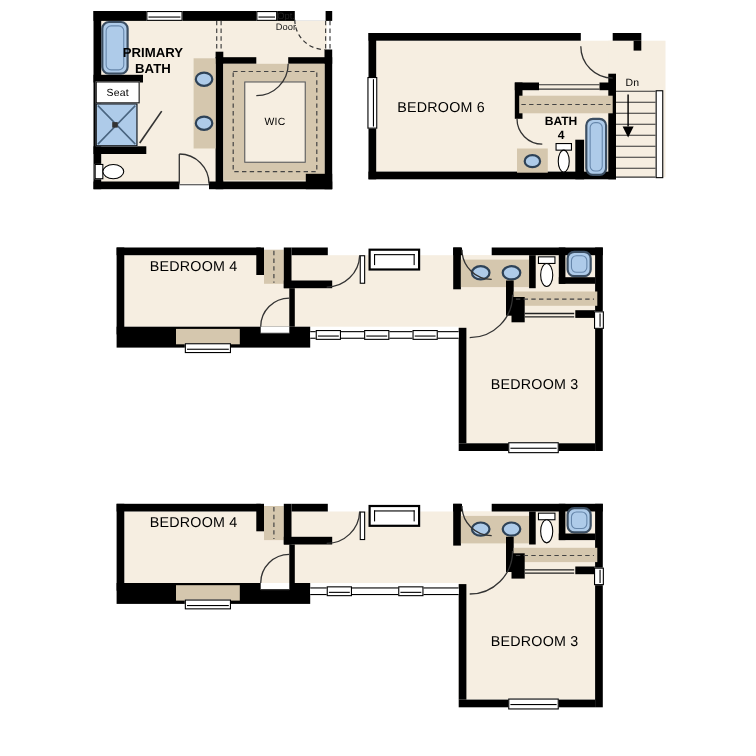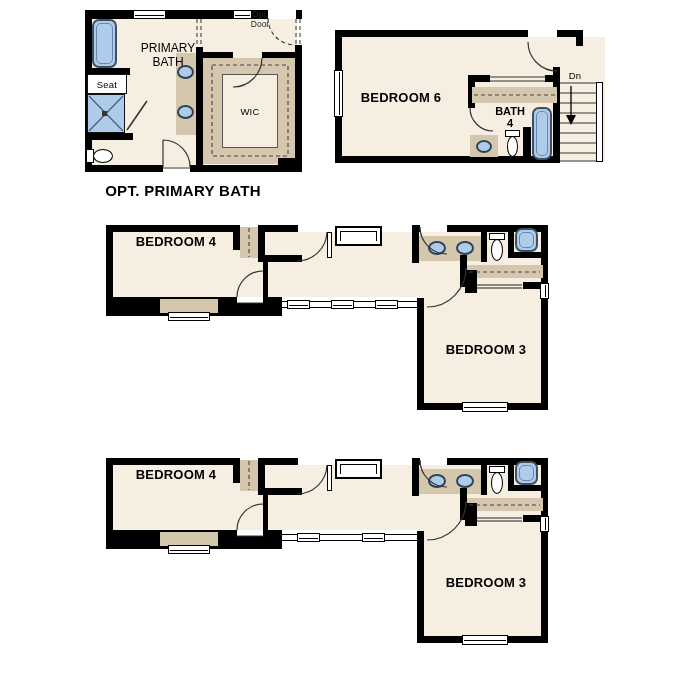--- a/index.html
+++ b/index.html
@@ -19,21 +19,21 @@
   .sink{position:absolute;background:var(--blue,#aecbe9);border:2px solid #2e4257;border-radius:50%}
   .tank{position:absolute;background:#fff;border:1.5px solid #000}
   .bowl{position:absolute;background:#fff;border:1.5px solid #000;border-radius:50%}
   .shower{position:absolute;background:var(--blue,#aecbe9);border:1.5px solid #111}
   .seatbox{position:absolute;background:#fff;border:1.5px solid #111;display:flex;align-items:center;justify-content:center}
   .niche{position:absolute;background:#fff;border:2px solid #000}
   .niche>div{position:absolute;left:3px;top:3px;right:3px;bottom:3px;border:1px solid #000;border-bottom:none}
   .leaf{position:absolute;background:#fff;border:1px solid #000}
   .stringer{position:absolute;background:#fff;border:1px solid #000}
   .lbl{position:absolute;color:#000;text-align:center;white-space:nowrap}
-  .room{font-weight:bold;font-size:13px;letter-spacing:.2px}
+  .room{font-weight:normal;font-size:13px;letter-spacing:.2px}
   .small{font-size:9.5px;letter-spacing:.2px}
   .tiny{font-size:8.5px;color:#222;line-height:9.5px}
   .bath4{font-weight:bold;font-size:11px;line-height:12px}
   .caption{position:absolute;font-weight:bold;font-size:15px;line-height:17px;letter-spacing:.3px;text-align:center;color:#000}
 </style>
 </head>
 <body>
 
 <section class="plan" style="left:85px;top:10px;width:222px;height:212px">
   <div class="f" style="left:7px;top:7px;width:205px;height:150px"></div>
@@ -80,31 +80,30 @@
     <path d="M42,120 L62,91" stroke="#333" stroke-width="1.5" fill="none"></path>
     <path d="M78,130 A27,27 0 0,1 105,157" stroke="#333" stroke-width="1.2" fill="none"></path>
     <path d="M78,130 L78,157" stroke="#333" stroke-width="1.2"></path>
     <path d="M78,158 L105,158" stroke="#333" stroke-width="1"></path>
     <path d="M177,48 A29,29 0 0,1 148,77" stroke="#333" stroke-width="1.2" fill="none"></path>
     <path d="M183,8 A27,27 0 0,0 210,35" stroke="#333" stroke-width="1.1" fill="none" stroke-dasharray="4 3"></path>
     <rect x="127" y="55" width="76" height="91" fill="none" stroke="#444" stroke-width="1.1" stroke-dasharray="4 3"></rect>
     <path d="M112,9 V37 M116,9 V37 M211,9 V35 M215,9 V35" stroke="#444" stroke-width="1.1" fill="none" stroke-dasharray="4 3"></path>
   </svg>
 
-  <div class="lbl" style="left:43px;top:31px;width:80px;font-weight:normal;font-size:12px;line-height:14px">
+  <div class="lbl" style="left:14px;top:31px;width:80px;font-weight:bold;font-size:12px;line-height:14px">
     <div>PRIMARY</div>
     <div>BATH</div>
   </div>
   <div class="lbl small" style="left:137px;top:96px;width:56px">WIC</div>
   <div class="lbl tiny" style="left:154px;top:0;width:42px">
     <div>Opt.</div>
     <div>Door</div>
   </div>
   <div class="caption" style="left:-12px;top:172px;width:220px">
-    <div>OPT. PRIMARY BATH</div>
   </div>
 </section>
 
 <section class="plan" style="left:335px;top:30px;width:276px;height:162px">
   <div class="f" style="left:7px;top:7px;width:234px;height:119px"></div>
   <div class="f" style="left:218px;top:7px;width:52px;height:124px"></div>
 
   <div class="w" style="left:0;top:0;width:193px;height:7px"></div>
   <div class="w" style="left:222px;top:0;width:26px;height:7px"></div>
   <div class="w" style="left:241px;top:7px;width:7px;height:9px"></div>

